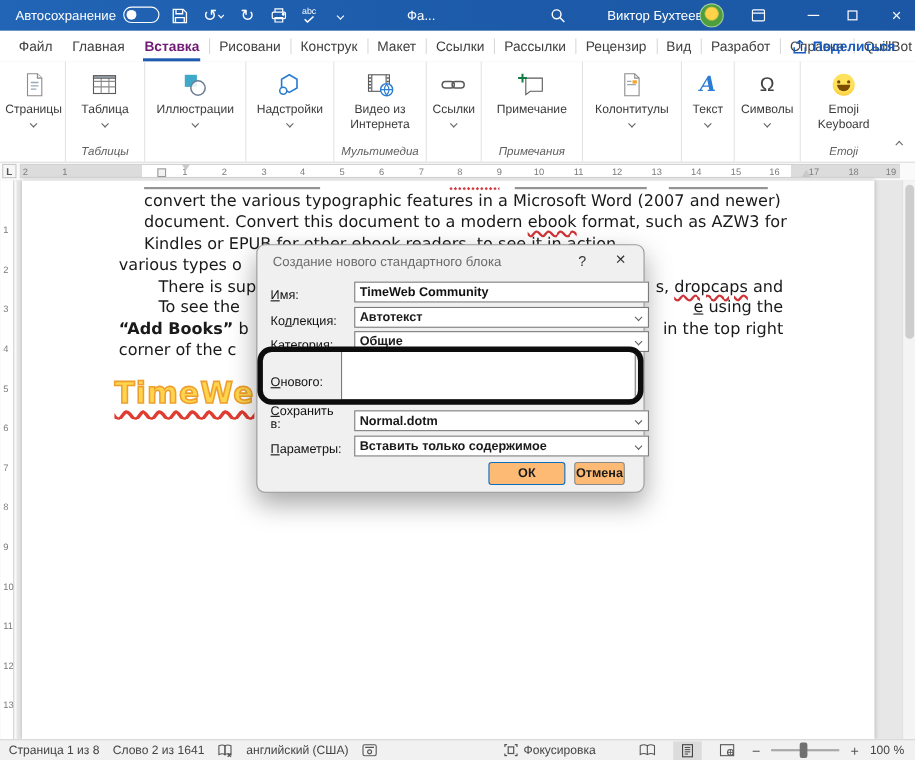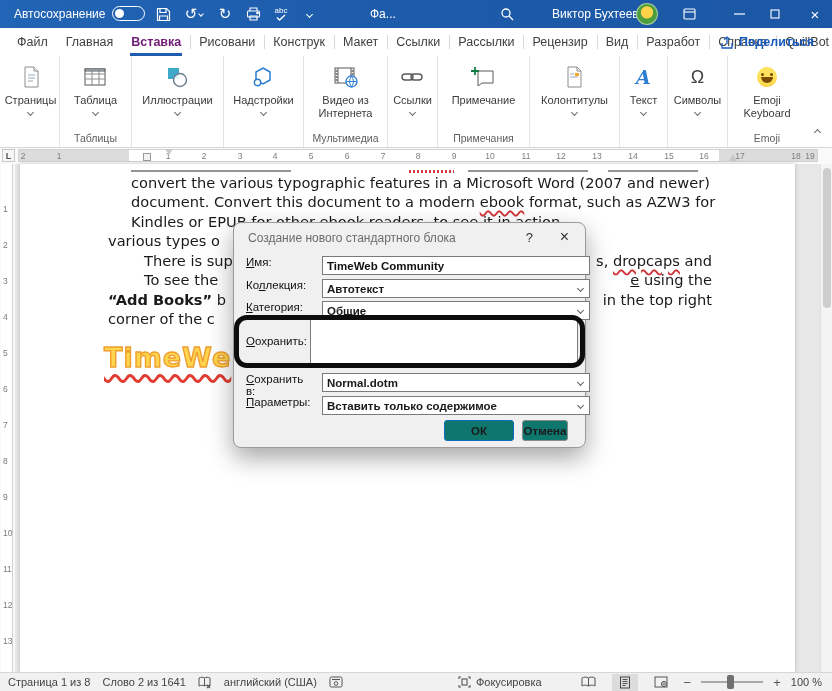--- a/index.html
+++ b/index.html
@@ -36,21 +36,21 @@
     color:#185abd; font-weight:bold; font-size:12.5px; padding:0 8px; }
 
   
   .ribbon { position:absolute; left:0; top:56px; width:832px; height:92px; background:#fff; border-bottom:1px solid #d8d8d8; display:flex; padding-left:2px; }
   .rgroup { position:relative; height:100%; border-right:1px solid #e4e4e4; display:flex; flex-direction:column; align-items:center; }
   .btnrow { display:flex; flex:1; align-items:flex-start; justify-content:center; width:100%; }
   .rbtn { display:flex; flex-direction:column; align-items:center; padding-top:7px; height:76px; }
   .ric { height:28px; display:flex; align-items:center; justify-content:center; }
   .rlabel { font-size:11px; color:#3b3b3b; text-align:center; line-height:13px; margin-top:3px; }
   .rbtn .chv { color:#6a6a6a; margin-top:3px; }
-  .glabel { font-size:10.5px; color:#5f5f5f; height:16px; }
+  .glabel { font-size:10.5px; color:#5f5f5f; height:16px;font-style:italic; }
   .collapse-ribbon { position:absolute; right:12px; bottom:8px; color:#666; }
   .glyph-omega { font-size:18px; color:#404040; }
   .glyph-a { font-family:"DejaVu Serif", serif; font-style:italic; font-size:19px; color:#2b7cd3; font-weight:bold; }
   .emoji-face { width:20px; height:20px; border-radius:50%; background:radial-gradient(circle at 50% 35%, #ffe25c 55%, #f7b915); position:relative; }
   .emoji-face::before { content:""; position:absolute; left:4px; top:6px; width:3px; height:3px; border-radius:50%; background:#7a4b00; box-shadow:9px 0 #7a4b00; }
   .emoji-face::after { content:""; position:absolute; left:4px; top:10px; width:12px; height:6px; border-radius:0 0 12px 12px; background:#7a4b00; }
 
   
   .rulerrow { position:absolute; left:0; top:148px; width:832px; height:16px; background:#fafafa; }
   .tabsel { position:absolute; left:2px; top:1px; width:13px; height:13px; background:#f6f6f6; border:1px solid #c8c8c8;
@@ -84,30 +84,30 @@
   .b { font-weight:bold; }
   .logo { position:absolute; left:84px; top:178px; font-family:"DejaVu Sans", sans-serif; font-weight:bold; font-size:27px; letter-spacing:1px;
     color:#ffd54d; -webkit-text-stroke:1.4px #ef9f2f; text-decoration:underline wavy #e03c31 2.5px; text-underline-offset:7px; }
 
   
   .dialog { position:absolute; left:233px; top:222px; width:353px; height:226px; background:#f0f0f0;
     border:1px solid #9a9a9a; border-radius:8px; box-shadow:0 10px 24px rgba(0,0,0,.35); z-index:50; font-size:11.5px; color:#1a1a1a; }
   .dlg-title { position:absolute; left:14px; top:8px; font-size:12px; color:#6b6b6b; }
   .dlg-help { position:absolute; right:52px; top:7px; font-size:13px; color:#333; }
   .dlg-close { position:absolute; right:16px; top:5px; font-size:16px; color:#333; }
-  .drow { position:absolute; left:12px; height:19px; display:flex; align-items:flex-start; }
+  .drow { position:absolute; left:12px; height:19px; display:flex; align-items:flex-end; }
   .dlabel { width:64px; font-size:11.5px; color:#111; }
   .dctl { position:absolute; left:76px; width:268px; height:19px; background:#fff; border:1px solid #7a7a7a;
     display:flex; align-items:center; padding:0 4px; font-weight:bold; font-size:11.5px; }
   input.dctl { font-family:inherit; color:#111; outline:none; }
   .combo .chv { position:absolute; right:6px; color:#5f5f5f; }
   .txtarea { position:absolute; left:76px; width:268px; height:45px; background:#fff; border:1px solid #7a7a7a; }
   .highlight-ring { position:absolute; left:0px; top:92px; width:351px; height:53px;
     border:5px solid #0d0d0d; border-radius:13px; z-index:60; pointer-events:none; }
-  .dbtn { position:absolute; height:21px; background:#0f766e; border:1px solid #8a8a8a; border-radius:3px;
+  .dbtn { position:absolute; height:21px; background:#fdba74; border:1px solid #8a8a8a; border-radius:3px;
     display:flex; align-items:center; justify-content:center; font-size:11.5px; font-weight:bold; }
   .dbtn.primary { border:1px solid #0f6cbd; }
 
   
   .statusbar { position:absolute; left:0; top:672px; width:832px; height:19px; background:#f1f1f1; border-top:1px solid #d6d6d6;
     display:flex; align-items:center; font-size:11px; color:#444; }
   .sb-left { display:flex; align-items:center; gap:12px; padding-left:8px; }
   .sb-right { position:absolute; right:10px; display:flex; align-items:center; gap:10px; }
   .sb-ic { display:flex; align-items:center; }
   .viewbtn { width:26px; height:17px; display:flex; align-items:center; justify-content:center; }
@@ -408,21 +408,21 @@
           <span class="hnum" style="left: 399px;">8</span>
           <span class="hnum" style="left: 435px;">9</span>
           <span class="hnum" style="left: 471px;">10</span>
           <span class="hnum" style="left: 507px;">11</span>
           <span class="hnum" style="left: 542px;">12</span>
           <span class="hnum" style="left: 578px;">13</span>
           <span class="hnum" style="left: 614px;">14</span>
           <span class="hnum" style="left: 650px;">15</span>
           <span class="hnum" style="left: 685px;">16</span>
           <span class="hnum" style="left: 721px;">17</span>
-          <span class="hnum" style="left: 777px;">18</span>
+          <span class="hnum" style="left: 757px;">18</span>
           <span class="hnum" style="left: 791px;">19</span>
         </div>
       <div class="ind-first"></div>
       <div class="ind-left"></div>
       <div class="ind-right"></div>
     </div>
   </div>
 
   <div class="docarea">
     <div class="vruler">
@@ -493,21 +493,21 @@
         </div>
     </div>
     <div class="drow" style="top:78px">
       <div class="dlabel"><span class="ul">К</span><span>атегория:</span></div>
       <div class="dctl combo">
           <span>Общие</span>
           <span class="chv"></span>
         </div>
     </div>
     <div class="drow" style="top:112px">
-      <div class="dlabel"><span class="ul">О</span><span>охранить:</span></div>
+      <div class="dlabel"><span class="ul">О</span><span>нового:</span></div>
     </div>
     <div class="txtarea" style="top:96px"></div>
     <div class="highlight-ring"></div>
 
     <div class="drow" style="top:150px">
       <div class="dlabel"><span class="ul">С</span><span>охранить в:</span></div>
       <div class="dctl combo">
           <span>Normal.dotm</span>
           <span class="chv"></span>
         </div>

